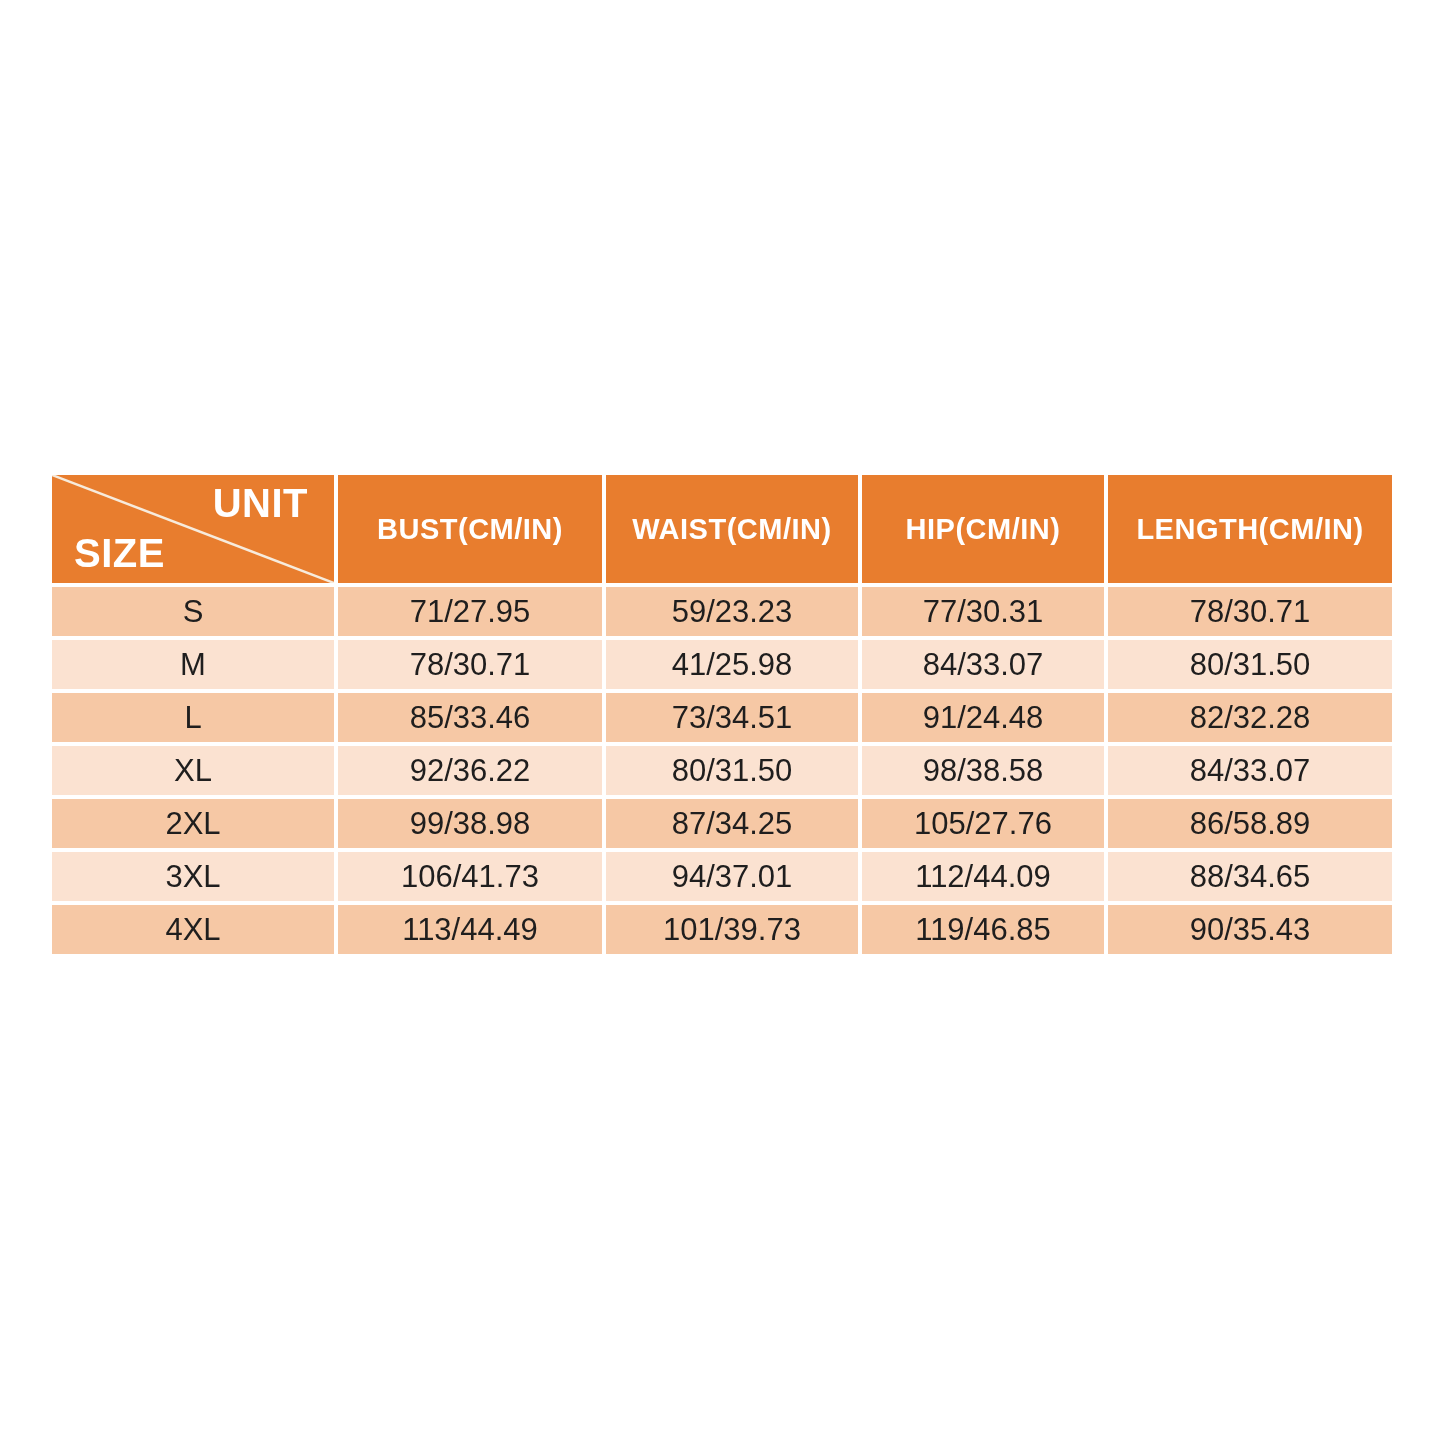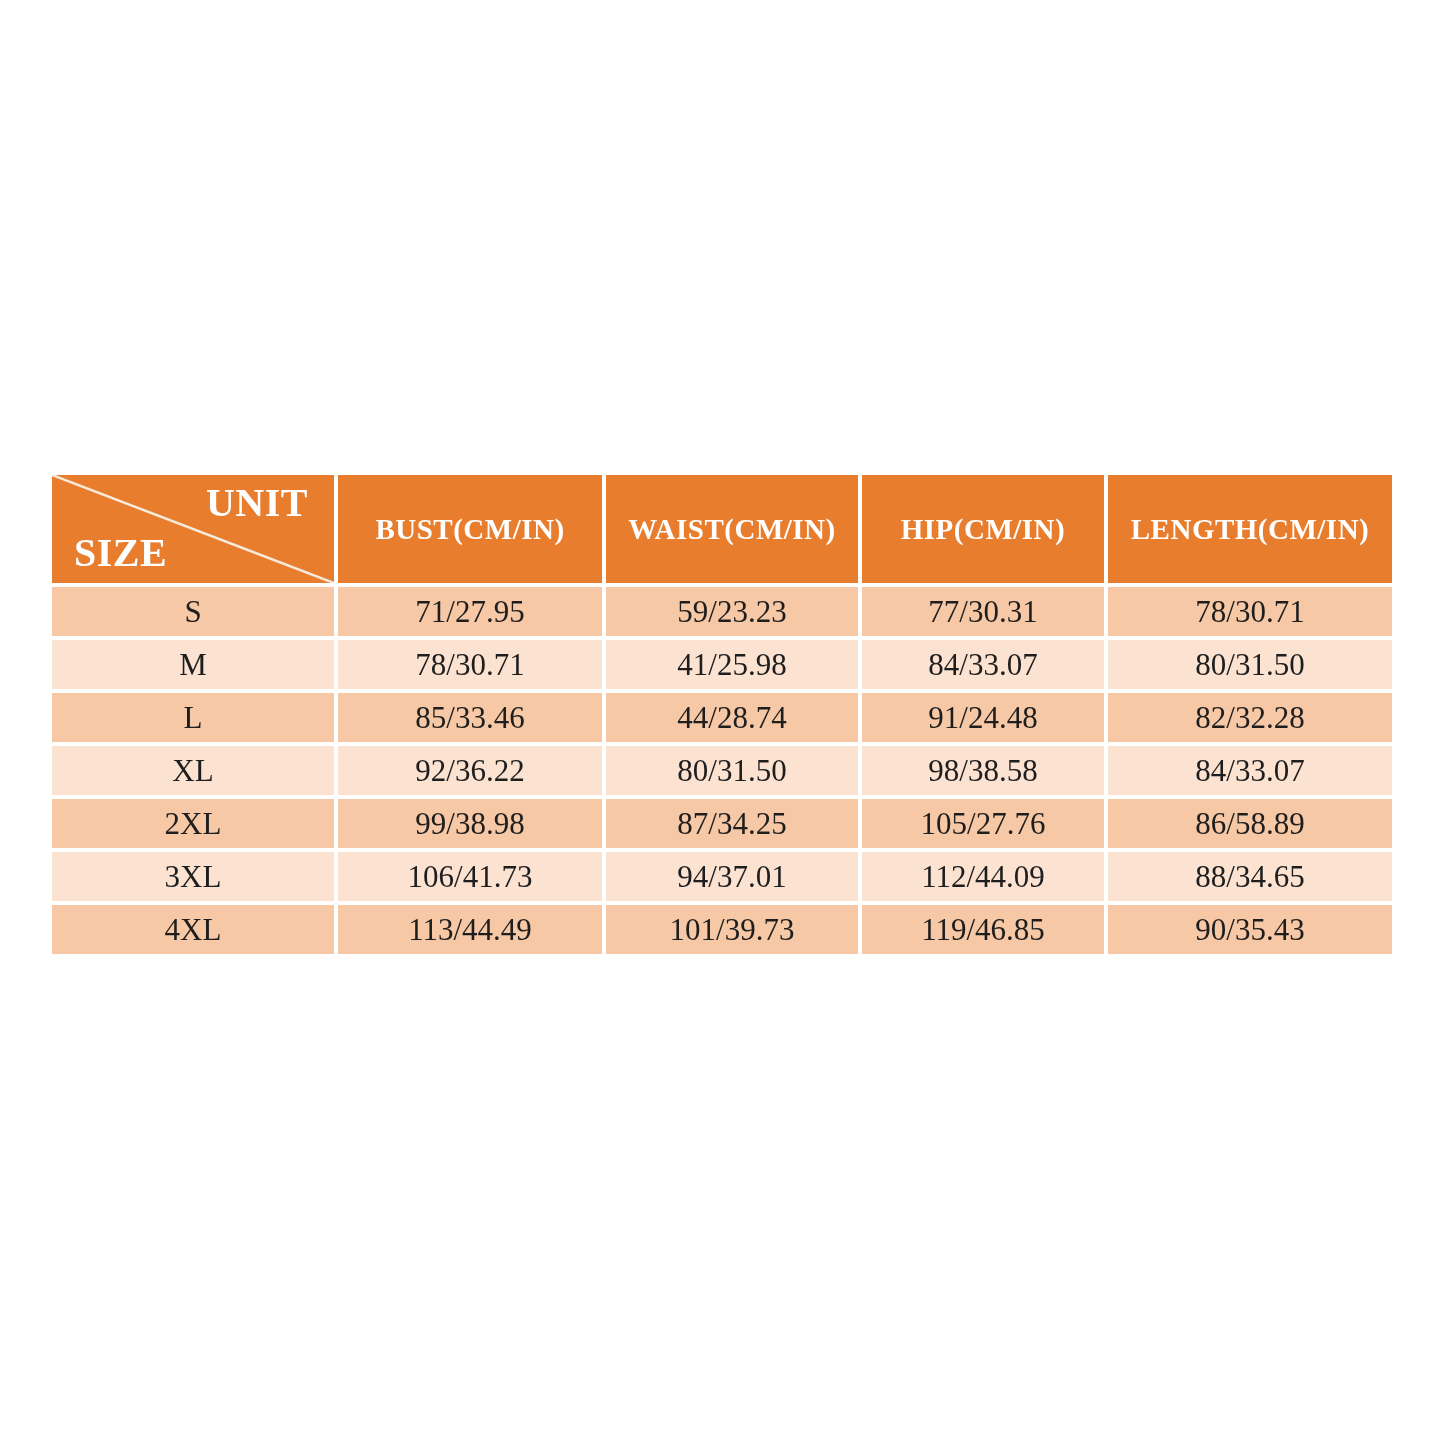--- a/index.html
+++ b/index.html
@@ -7,21 +7,20 @@
     padding: 0;
     background: #ffffff;
     font-family: "Liberation Sans", sans-serif;
   }
   .canvas {
     position: relative;
     width: 1445px;
     height: 1313px;
     background: #ffffff;
     overflow: hidden;
-    font-family: Liberation Serif, serif;
   }
   table.size-table {
     position: absolute;
     left: 48px;
     top: 471px;
     width: 1348px;
     border-collapse: separate;
     border-spacing: 4px;
     table-layout: fixed;
   }
@@ -110,21 +109,21 @@
       <tr class="row-light">
         <td>M</td>
         <td>78/30.71</td>
         <td>41/25.98</td>
         <td>84/33.07</td>
         <td>80/31.50</td>
       </tr>
       <tr class="row-dark">
         <td>L</td>
         <td>85/33.46</td>
-        <td>44/28.74</td>
+        <td>73/34.51</td>
         <td>91/24.48</td>
         <td>82/32.28</td>
       </tr>
       <tr class="row-light">
         <td>XL</td>
         <td>92/36.22</td>
         <td>80/31.50</td>
         <td>98/38.58</td>
         <td>84/33.07</td>
       </tr>

